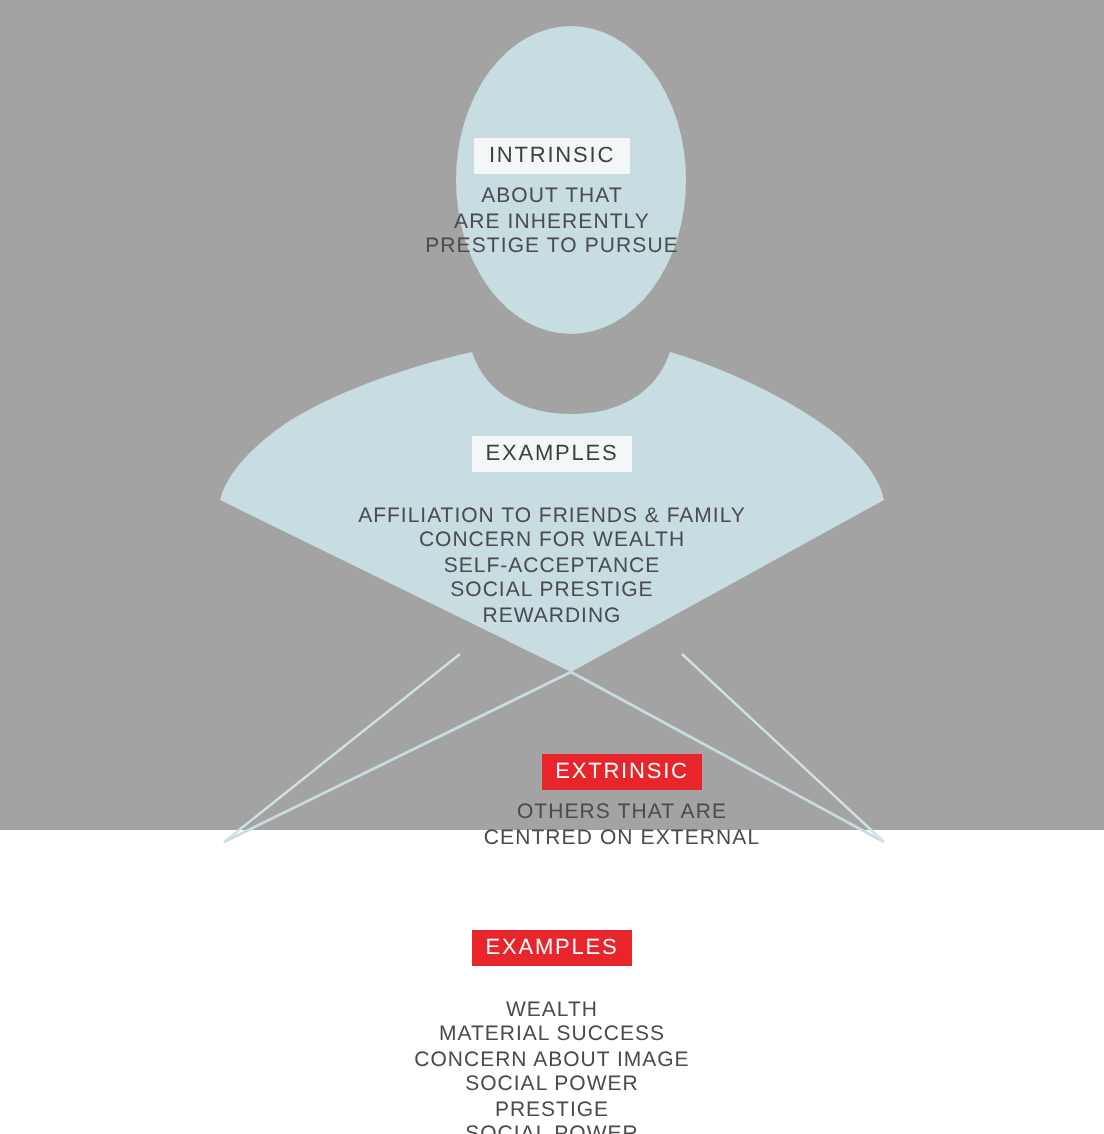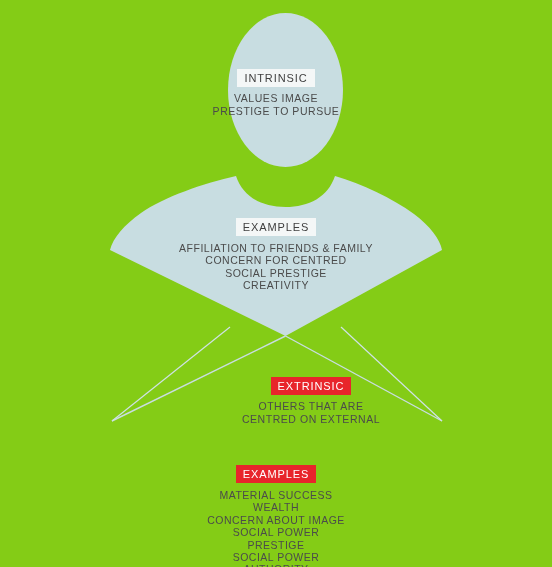--- a/index.html
+++ b/index.html
@@ -10,22 +10,22 @@
   body {
     width: 552px;
     height: 567px;
     background: #ffffff;
     font-family: "Liberation Sans", sans-serif;
     overflow: hidden;
   }
   #stage {
     position: relative;
     width: 552px;
-    height: 567px;
-    background: #84cc16;
+    height: 415px;
+    background: #a3a3a3;
   }
   #figure-svg {
     position: absolute;
     left: 0;
     top: 0;
     width: 552px;
     height: 567px;
   }
 
   
@@ -63,21 +63,21 @@
   }
   .desc div {
     white-space: nowrap;
   }
 
   .examples-list {
     font-size: 10.5px;
     line-height: 12.4px;
     letter-spacing: 0.5px;
     color: #4b4b4b;
-    margin-top: 6px;
+    margin-top: 16px;
   }
   .examples-list div {
     white-space: nowrap;
   }
 
   
   #intrinsic-block { top: 68px; }
   #intrinsic-examples-block { top: 217px; }
   #extrinsic-block { top: 376px; margin-left: 35px; }
   #extrinsic-examples-block { top: 464px; }
@@ -105,48 +105,50 @@
     <path d="M 285.5 336 L 442 421" stroke="#c8dde1" stroke-width="1.4" fill="none"></path>
     <path d="M 112 350 L 285.5 336" stroke="#c8dde1" stroke-width="0" fill="none"></path>
 
     <path d="M 230 327 L 112 421" stroke="#cfe2e5" stroke-width="1.2" fill="none"></path>
     <path d="M 341 327 L 442 421" stroke="#cfe2e5" stroke-width="1.2" fill="none"></path>
   </svg>
 
   <div class="text-block" id="intrinsic-block">
     <span class="chip chip-light">INTRINSIC</span>
     <div class="desc">
-      <div>VALUES IMAGE</div>
+      <div>ABOUT THAT</div>
+      <div>ARE INHERENTLY</div>
       <div>PRESTIGE TO PURSUE</div>
     </div>
   </div>
 
   <div class="text-block" id="intrinsic-examples-block">
     <span class="chip chip-light">EXAMPLES</span>
     <div class="examples-list">
       <div>AFFILIATION TO FRIENDS &amp; FAMILY</div>
-      <div>CONCERN FOR CENTRED</div>
+      <div>CONCERN FOR WEALTH</div>
+      <div>SELF-ACCEPTANCE</div>
       <div>SOCIAL PRESTIGE</div>
-      <div>CREATIVITY</div>
+      <div>REWARDING</div>
     </div>
   </div>
 
   <div class="text-block" id="extrinsic-block">
     <span class="chip chip-red">EXTRINSIC</span>
     <div class="desc">
       <div>OTHERS THAT ARE</div>
       <div>CENTRED ON EXTERNAL</div>
     </div>
   </div>
 
   <div class="text-block" id="extrinsic-examples-block">
     <span class="chip chip-red">EXAMPLES</span>
     <div class="examples-list">
+      <div>WEALTH</div>
       <div>MATERIAL SUCCESS</div>
-      <div>WEALTH</div>
       <div>CONCERN ABOUT IMAGE</div>
       <div>SOCIAL POWER</div>
       <div>PRESTIGE</div>
       <div>SOCIAL POWER</div>
       <div>AUTHORITY</div>
     </div>
   </div>
 
 </div>
 

